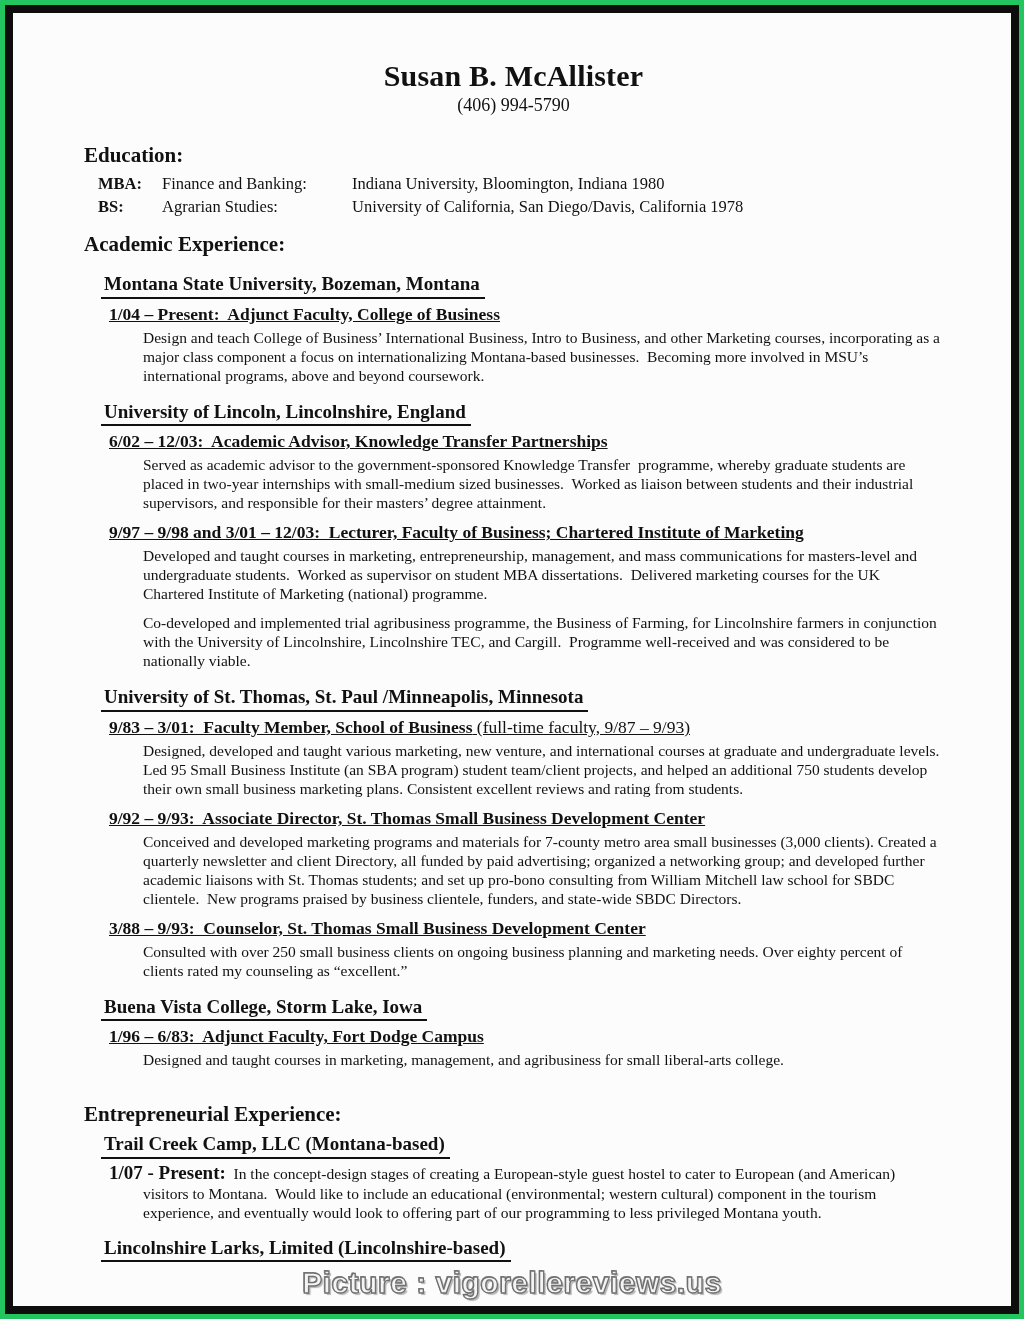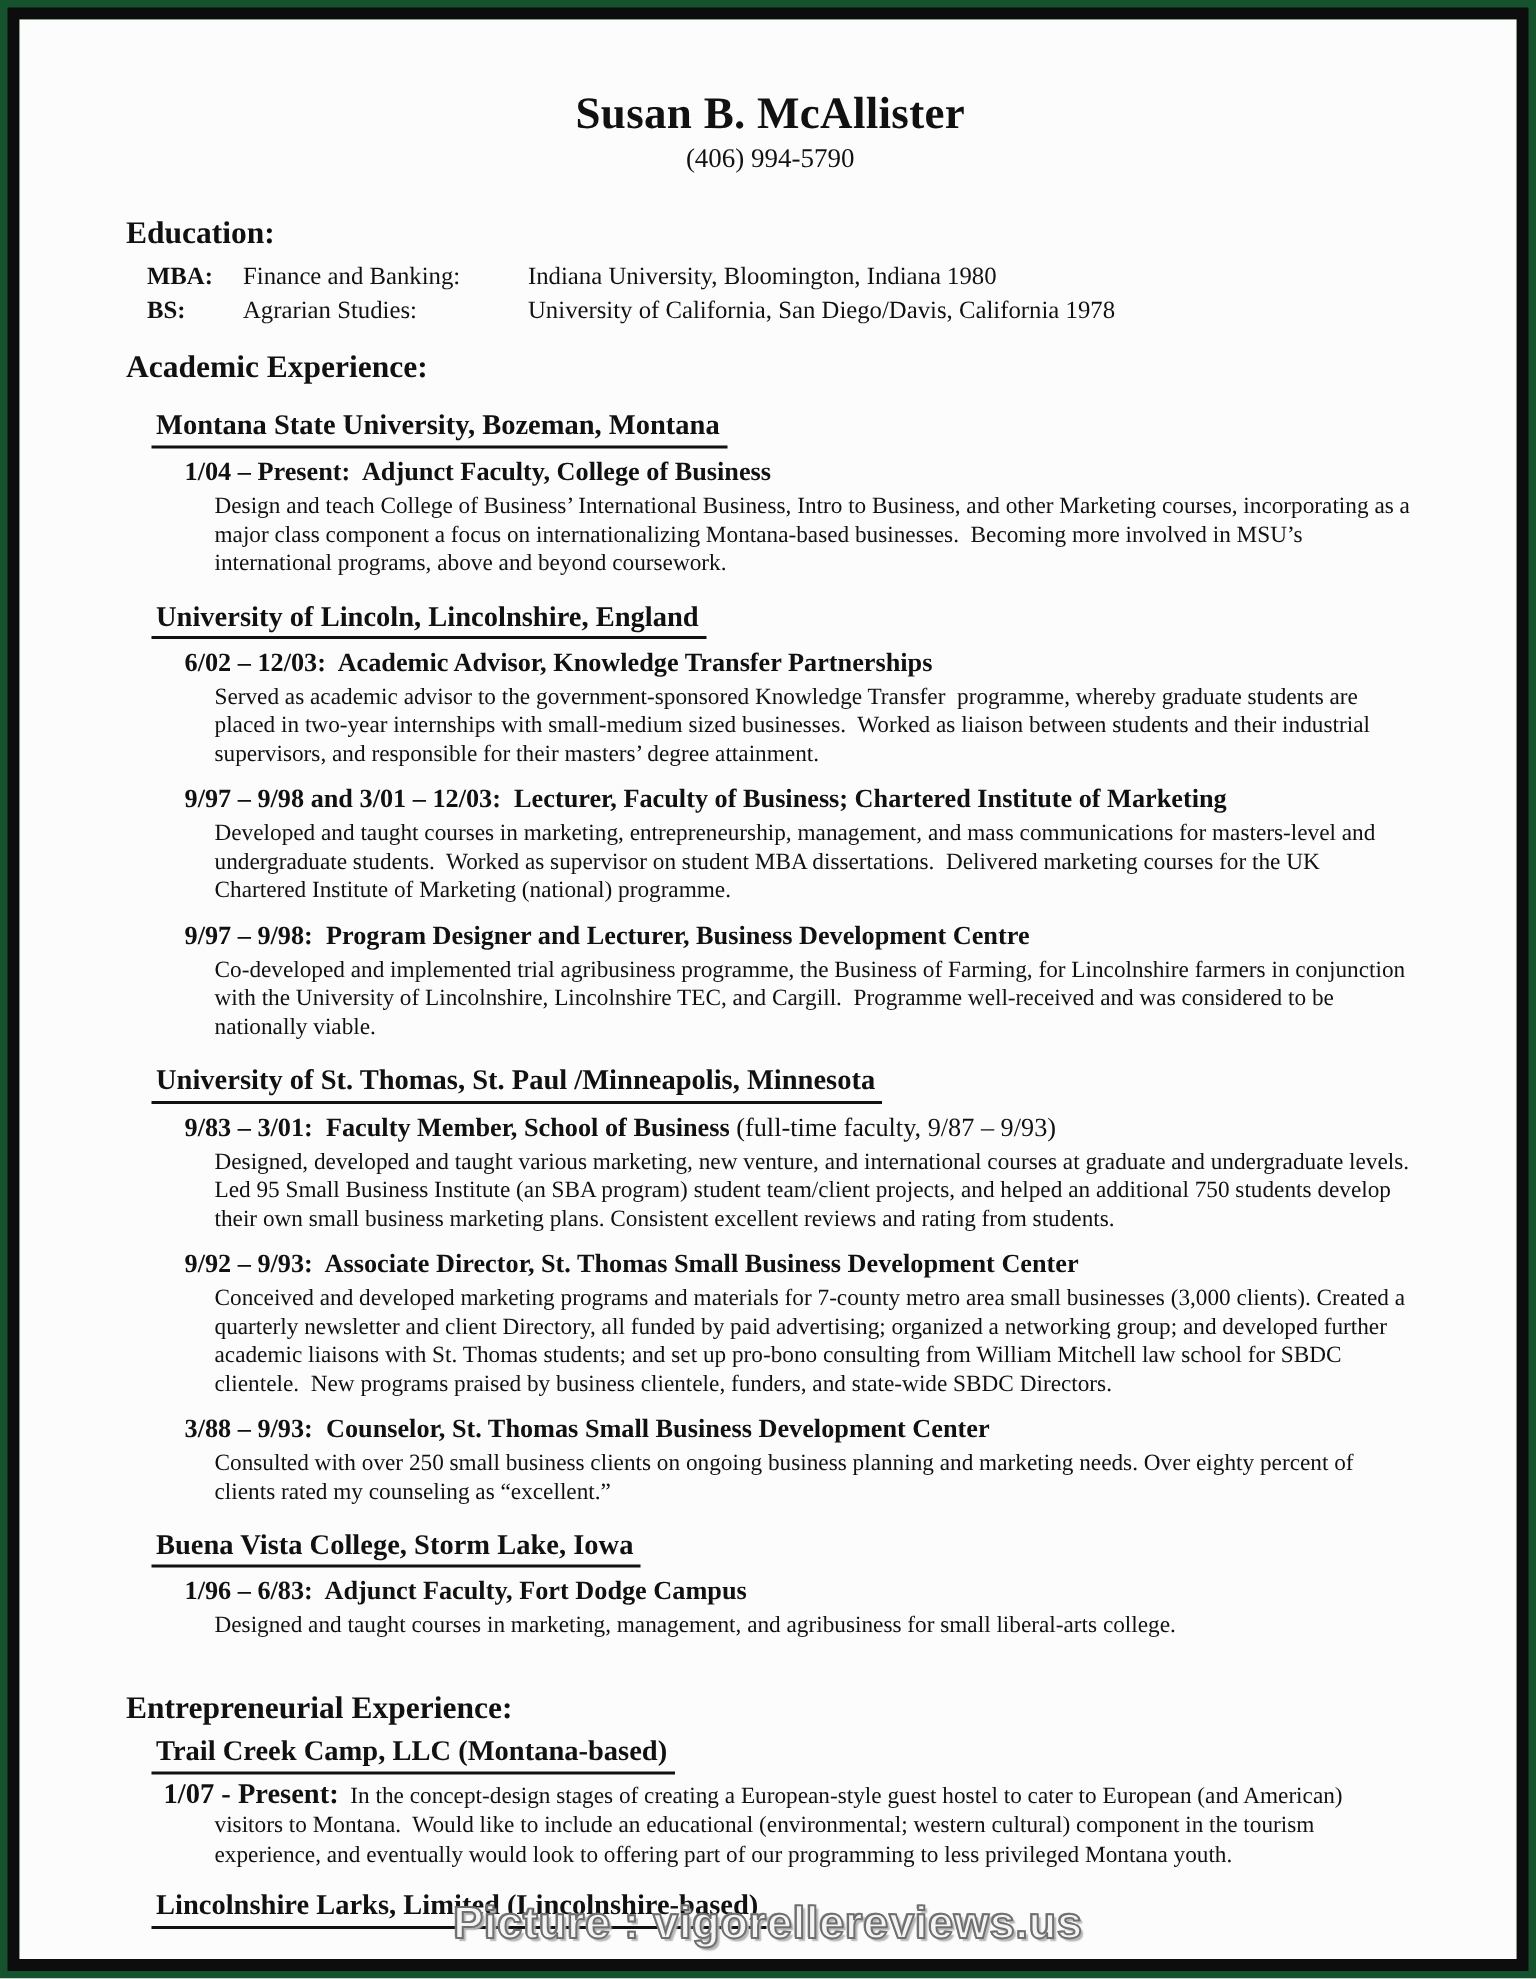--- a/index.html
+++ b/index.html
@@ -1,20 +1,20 @@
 <!DOCTYPE html>
 <html><head>
 <meta charset="utf-8">
 <style>
   html, body { margin: 0; padding: 0; background: #ffffff; }
   .page {
     position: relative;
     width: 1024px;
     height: 1319px;
-    background: #14532d;
+    background: #22c55e;
     font-family: "Liberation Serif", "DejaVu Serif", serif;
     color: #111111;
     overflow: hidden;
   }
   .frame-black { position: absolute; inset: 5px; background: #0d0d0d; }
   .frame-green { position: absolute; inset: 8px; background: #1e6c1e; }
   .paper {
     position: absolute;
     inset: 13px;
     background: #fcfcfc;
@@ -57,24 +57,25 @@
     display: inline-block;
     margin-left: 30px;
     font-size: 19px;
     font-weight: bold;
     border-bottom: 2.5px solid #111111;
     padding: 0 5px 1px 3px;
     line-height: 1.2;
   }
   .position { margin-top: 5px; }
   .position-heading {
-    margin-left: 52px;
+    margin-left: 38px;
     font-size: 17.5px;
     line-height: 1.25;
     white-space: pre-wrap;
+    text-decoration: underline;
   }
   .position-heading .bold { font-weight: bold; }
   .position-desc {
     margin: 2px 14px 10px 72px;
     font-size: 15.5px;
     line-height: 19px;
     white-space: pre-wrap;
     max-width: 845px;
   }
   .ent-position {
@@ -145,21 +146,20 @@
         <span class="employer-name">University of Lincoln, Lincolnshire, England</span>
         <div class="position">
           <div class="position-heading"><span class="bold">6/02 – 12/03:  Academic Advisor, Knowledge Transfer Partnerships</span></div>
           <div class="position-desc">Served as academic advisor to the government-sponsored Knowledge Transfer  programme, whereby graduate students are placed in two-year internships with small-medium sized businesses.  Worked as liaison between students and their industrial supervisors, and responsible for their masters’ degree attainment.</div>
         </div>
         <div class="position">
           <div class="position-heading"><span class="bold">9/97 – 9/98 and 3/01 – 12/03:  Lecturer, Faculty of Business; Chartered Institute of Marketing</span></div>
           <div class="position-desc">Developed and taught courses in marketing, entrepreneurship, management, and mass communications for masters-level and undergraduate students.  Worked as supervisor on student MBA dissertations.  Delivered marketing courses for the UK Chartered Institute of Marketing (national) programme.</div>
         </div>
         <div class="position">
-          <div class="position-heading"><span class="bold">9/97 – 9/98:  Program Designer and Lecturer, Business Development Centre</span></div>
           <div class="position-desc">Co-developed and implemented trial agribusiness programme, the Business of Farming, for Lincolnshire farmers in conjunction with the University of Lincolnshire, Lincolnshire TEC, and Cargill.  Programme well-received and was considered to be nationally viable.</div>
         </div>
       </div>
 
       <div class="employer">
         <span class="employer-name">University of St. Thomas, St. Paul /Minneapolis, Minnesota</span>
         <div class="position">
           <div class="position-heading"><span class="bold">9/83 – 3/01:  Faculty Member, School of Business</span><span> (full-time faculty, 9/87 – 9/93)</span></div>
           <div class="position-desc">Designed, developed and taught various marketing, new venture, and international courses at graduate and undergraduate levels.  Led 95 Small Business Institute (an SBA program) student team/client projects, and helped an additional 750 students develop their own small business marketing plans. Consistent excellent reviews and rating from students.</div>
         </div>

